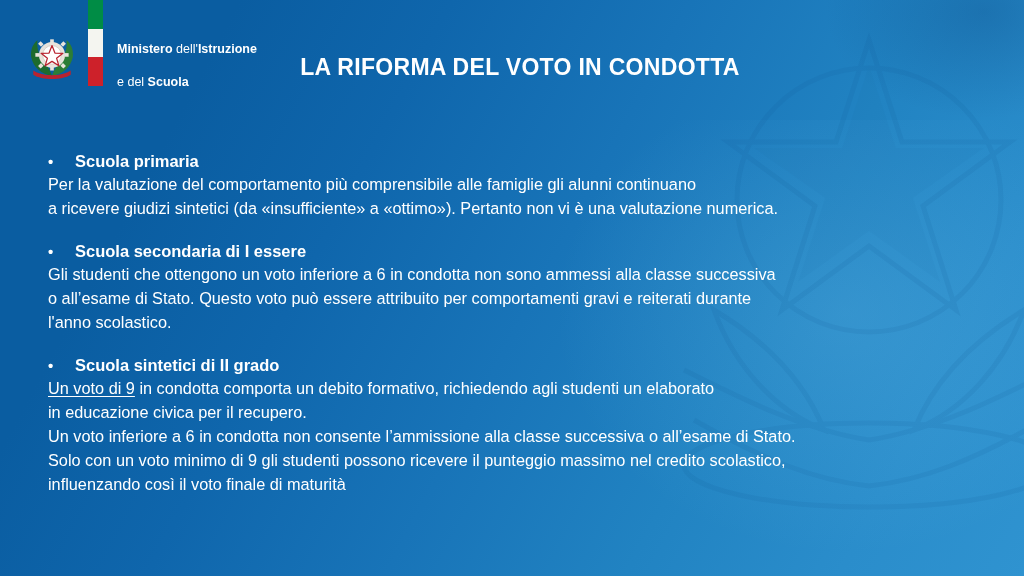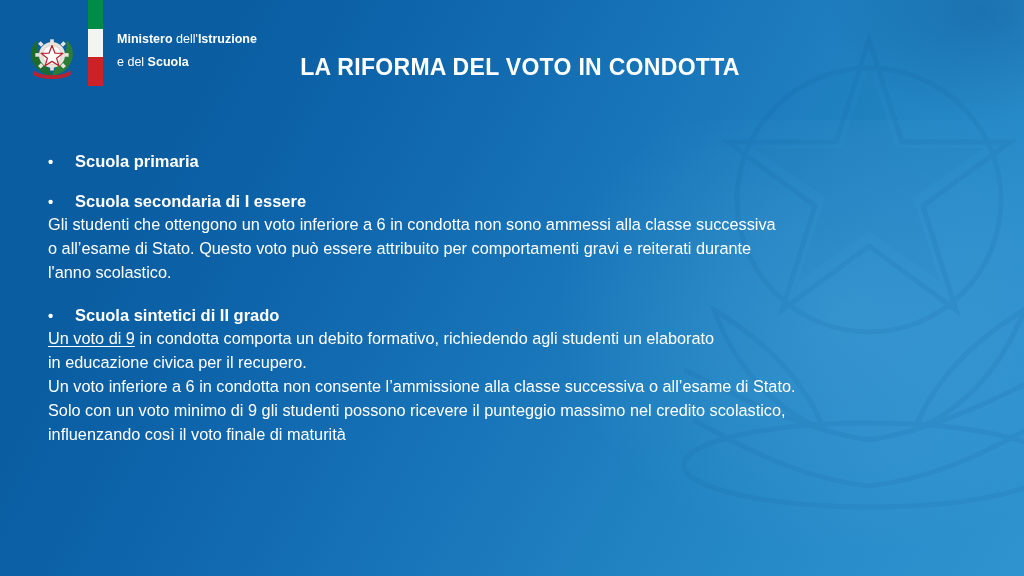--- a/index.html
+++ b/index.html
@@ -93,21 +93,21 @@
   }
   .wordmark .mim {
     font-size: 29px;
     font-weight: bold;
     letter-spacing: 0.5px;
     line-height: 1.05;
   }
   .wordmark .sub {
     font-size: 12.5px;
     line-height: 1.28;
-    margin-top: 7px;
+    margin-top: 17px;
     font-weight: normal;
     white-space: nowrap;
   }
   .wordmark .sub b { font-weight: bold; }
 
   
   .slide-title {
     position: absolute;
     left: 16px;
     right: 0;
@@ -216,20 +216,22 @@
 
   <div class="slide-title">LA RIFORMA DEL VOTO IN CONDOTTA</div>
 
   <div class="body-area">
 
     <div class="block">
       <div class="block-head">
         <span class="bullet">•</span>
         <span>Scuola primaria</span>
       </div>
+      <div class="para"><span>Per la valutazione del comportamento più comprensibile alle famiglie gli alunni continuano
+a ricevere giudizi sintetici (da «insufficiente» a «ottimo»). Pertanto non vi è una valutazione numerica.</span></div>
     </div>
 
     <div class="block">
       <div class="block-head">
         <span class="bullet">•</span>
         <span>Scuola secondaria di I essere</span>
       </div>
       <div class="para"><span>Gli studenti che ottengono un voto inferiore a 6 in condotta non sono ammessi alla classe successiva
 o all’esame di Stato. Questo voto può essere attribuito per comportamenti gravi e reiterati durante
 l'anno scolastico.</span></div>

